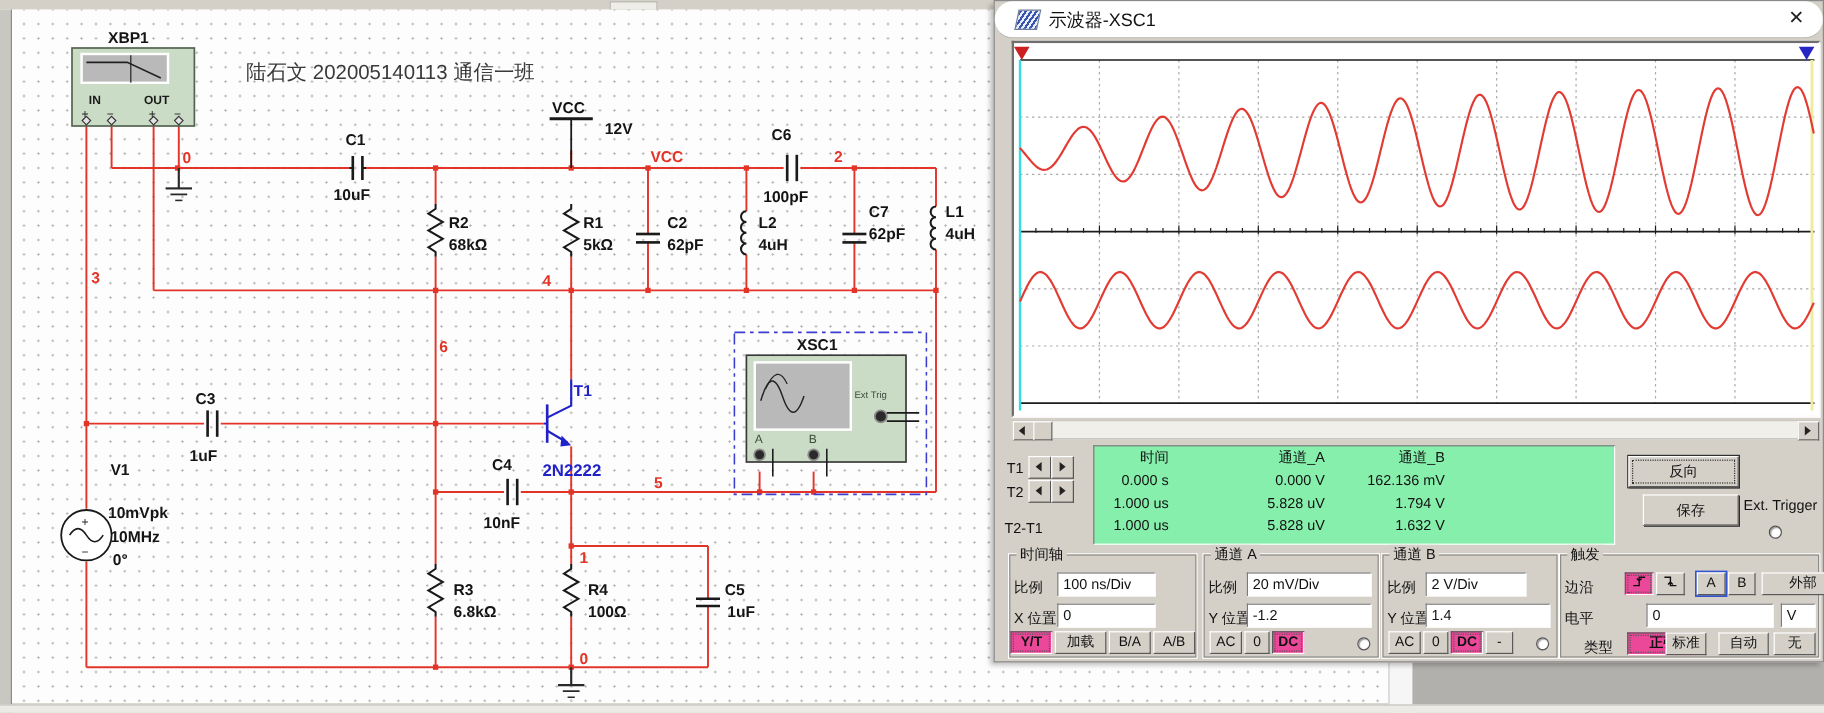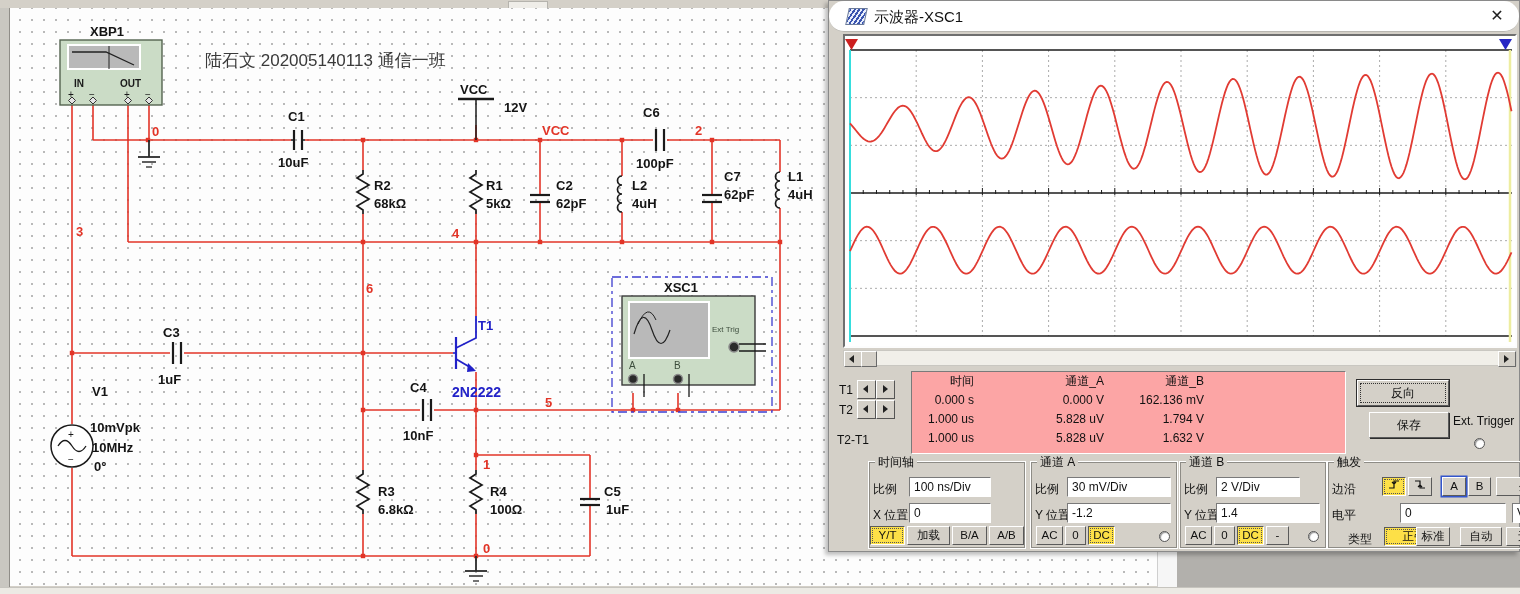--- a/index.html
+++ b/index.html
@@ -44,41 +44,41 @@
   .tri-l{width:0;height:0;border-top:4px solid transparent;border-bottom:4px solid transparent;
     border-right:5px solid #222;position:absolute;left:4px;top:3px;}
   .tri-r{width:0;height:0;border-top:4px solid transparent;border-bottom:4px solid transparent;
     border-left:5px solid #222;position:absolute;left:5px;top:3px;}
   #sthumb{position:absolute;left:17px;top:0;width:14px;height:14px;background:#d4d0c8;
     border-top:1px solid #fff;border-left:1px solid #fff;border-right:1px solid #6a6a6a;border-bottom:1px solid #6a6a6a;}
   
   .lbl{position:absolute;font-size:12px;color:#111;}
   .cbtn{position:absolute;width:17px;height:17px;background:#d4d0c8;
     border-top:1px solid #fff;border-left:1px solid #fff;border-right:1px solid #555;border-bottom:1px solid #555;}
-  #readout{left:82px;top:370px;width:433px;height:81px;background:#fca5a5;
+  #readout{left:82px;top:370px;width:433px;height:81px;background:#86efac;
     border-top:1px solid #7a7a7a;border-left:1px solid #7a7a7a;
     border-bottom:1px solid #fff;border-right:1px solid #fff;font-size:12px;color:#111;}
   #readout .rrow{display:flex;height:19px;line-height:19px;}
   #readout .c1{width:62px;text-align:right;}
   #readout .c2{width:130px;text-align:right;}
   #readout .c3{width:100px;text-align:right;}
   .wbtn{position:absolute;background:#d4d0c8;font-size:12px;color:#111;text-align:center;
     border-top:1px solid #fff;border-left:1px solid #fff;border-right:1px solid #5a5a5a;border-bottom:1px solid #5a5a5a;
     box-shadow:1px 1px 0 #2e2e2e;}
   .wbtn.focusd{outline:1px dotted #333;outline-offset:-4px;box-shadow:0 0 0 1px #2e2e2e,1px 1px 0 #2e2e2e;}
   
-  .grp{position:absolute;border:1px solid #fff;outline:1px solid #8e8c86;outline-offset:-2px;height:86px;margin-left:28px;}
+  .grp{position:absolute;border:1px solid #fff;outline:1px solid #8e8c86;outline-offset:-2px;height:86px;}
   .grp .gtitle{position:absolute;left:6px;top:-8px;background:#d4d0c8;padding:0 3px;font-size:12px;color:#111;}
   .field{position:absolute;background:#fff;border-top:1px solid #7a7a7a;border-left:1px solid #7a7a7a;
     border-bottom:1px solid #fff;border-right:1px solid #fff;font-size:12px;color:#111;
     padding:2px 0 0 4px;box-sizing:border-box;height:20px;}
   .pbtn{position:absolute;height:19px;background:#d4d0c8;font-size:11.5px;color:#111;text-align:center;line-height:17px;
     border-top:1px solid #fff;border-left:1px solid #fff;border-right:1px solid #5a5a5a;border-bottom:1px solid #5a5a5a;box-sizing:border-box;}
   .pbtn.pressed{border-top:1px solid #5a5a5a;border-left:1px solid #5a5a5a;border-right:1px solid #fff;border-bottom:1px solid #fff;
-    background:#fde047;outline:1px dotted #555;outline-offset:-3px;}
+    background:#ec4899;outline:1px dotted #555;outline-offset:-3px;font-weight:bold;}
   .pbtn.bluesel{box-shadow:0 0 0 1.5px #3355cc;}
   .radio{position:absolute;width:9px;height:9px;border-radius:50%;background:#fff;
     border:1px solid #555;box-shadow:inset 1px 1px 1px #999;}
 </style>
 </head>
 <body>
 
 <div class="abs" id="top-strip"></div>
 <div class="abs" id="top-thumb"></div>
 <div class="abs" id="canvas"></div>
@@ -461,21 +461,21 @@
     <div class="field" style="left:40px;top:41px;width:82px">0</div>
     <div class="pbtn pressed" style="left:1px;top:64px;width:35px">Y/T</div>
     <div class="pbtn" style="left:38px;top:64px;width:43px">加载</div>
     <div class="pbtn" style="left:83px;top:64px;width:35px">B/A</div>
     <div class="pbtn" style="left:120px;top:64px;width:35px">A/B</div>
   </div>
 
   <div class="grp" style="left:173px;top:460px;width:146px">
     <div class="gtitle">通道 A</div>
     <div class="lbl" style="left:4px;top:19px">比例</div>
-    <div class="field" style="left:36px;top:15px;width:104px">30 mV/Div</div>
+    <div class="field" style="left:36px;top:15px;width:104px">20 mV/Div</div>
     <div class="lbl" style="left:4px;top:45px">Y 位置</div>
     <div class="field" style="left:36px;top:41px;width:104px">-1.2</div>
     <div class="pbtn" style="left:5px;top:64px;width:27px">AC</div>
     <div class="pbtn" style="left:34px;top:64px;width:21px">0</div>
     <div class="pbtn pressed" style="left:57px;top:64px;width:27px">DC</div>
     <div class="radio" style="left:128px;top:69px"></div>
   </div>
 
   <div class="grp" style="left:322px;top:460px;width:146px">
     <div class="gtitle">通道 B</div>

